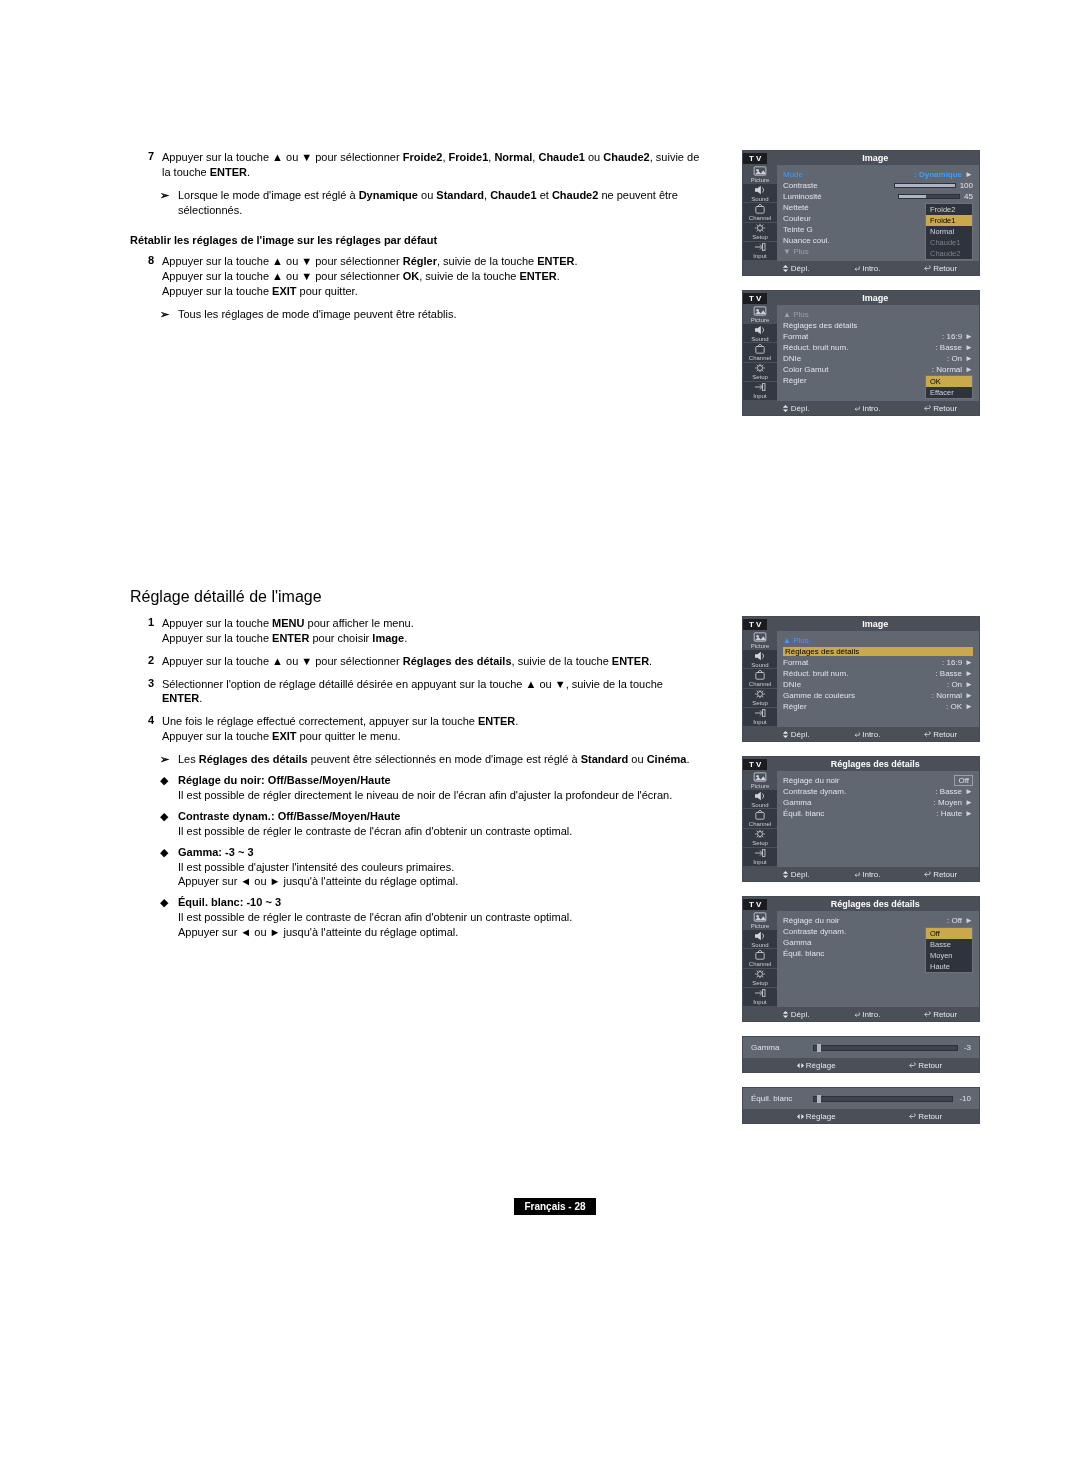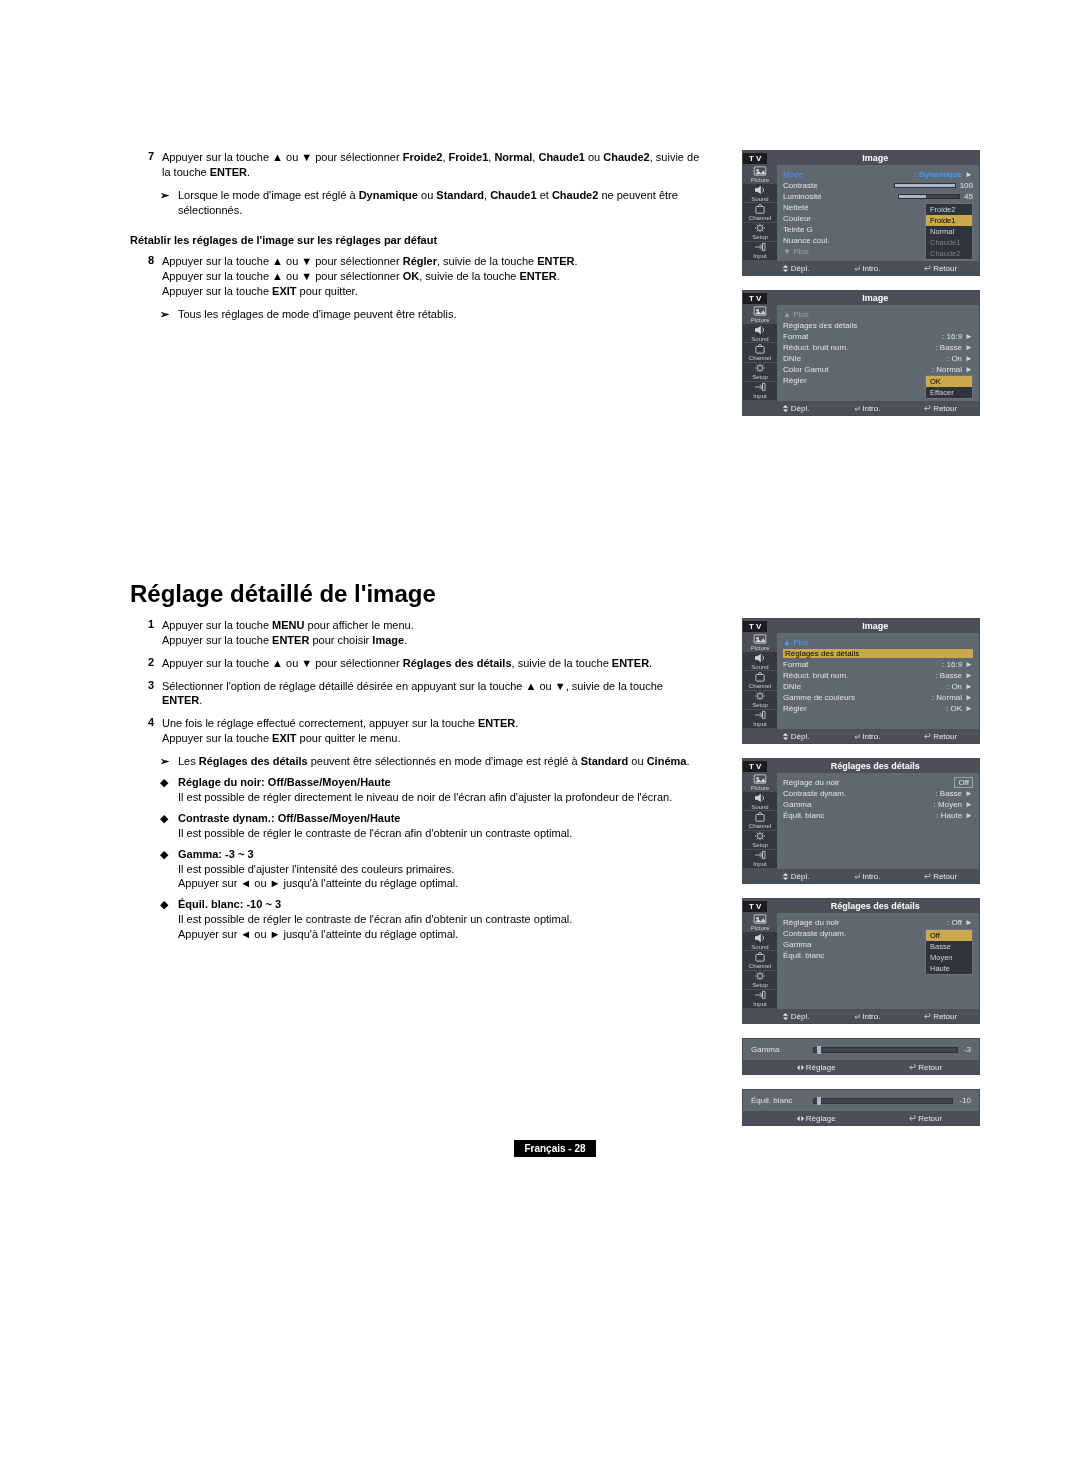--- a/index.html
+++ b/index.html
@@ -61,23 +61,23 @@
     flex-shrink: 0;
   }
   .bullet-body {
     flex: 1;
   }
   .subheading {
     font-weight: bold;
     margin: 16px 0 8px 0;
   }
   h2.section-title {
-    font-size: 24px;
-    font-weight: bold;
-    margin: 0 0 10px 0;
+    font-size: 16px;
+    font-weight: normal;
+    margin: 8px 0 10px 0;
   }
   .intro {
     font-weight: bold;
     margin-bottom: 12px;
   }
   b { font-weight: bold; }
 
   
   .osd {
     background: #616771;
@@ -210,20 +210,21 @@
   }
   .osd-slider-row .thumb {
     position: absolute;
     top: -2px;
     width: 4px;
     height: 8px;
     background: #aeb5c2;
   }
   .page-footer {
     text-align: center;
+    margin-top: 60px;
   }
   .page-footer-box {
     display: inline-block;
     background: #000;
     color: #fff;
     font-size: 10px;
     padding: 3px 10px;
     font-weight: bold;
   }
   .gap-large { height: 150px; }

